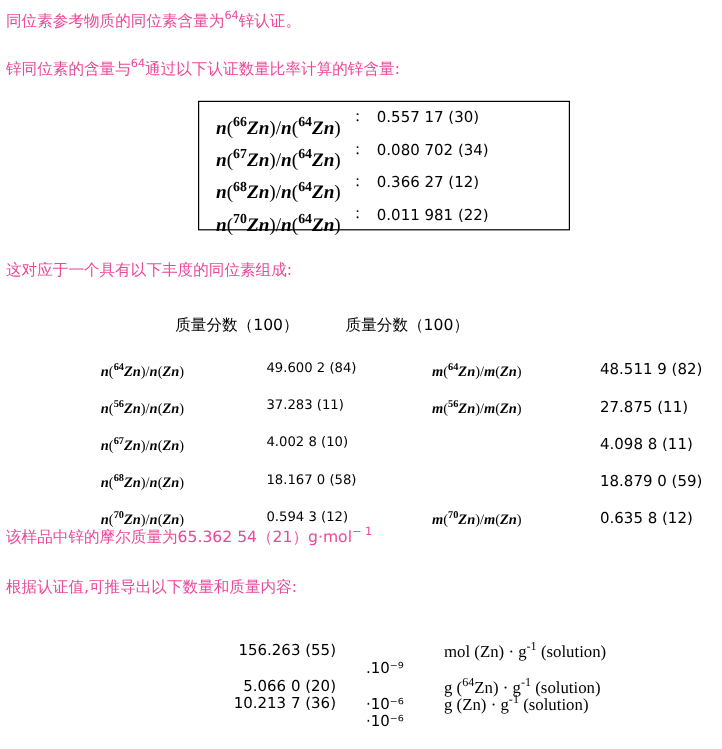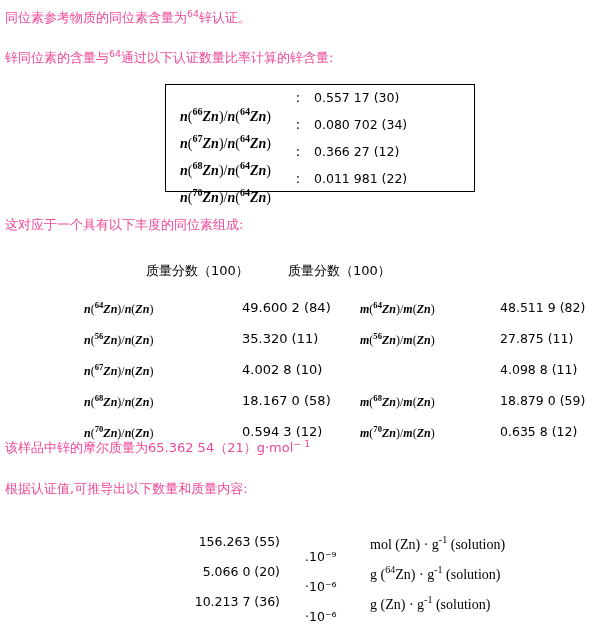--- a/index.html
+++ b/index.html
@@ -42,23 +42,23 @@
   .ratio-row {
     position: absolute;
     left: 0;
     width: 100%;
     height: 27px;
     font-size: 13px;
   }
   .ratio-label {
     position: absolute;
     left: 14px;
-    top: 21px;
-    font-family: "Liberation Serif", serif;
-    font-size: 14px;
+    top: 11px;
+    font-family: "Liberation Serif", serif;
+    font-size: 16px;
     white-space: nowrap;
   }
   .ratio-colon {
     position: absolute;
     left: 130px;
     top: 5px;
     font-family: "Liberation Serif", serif;
     font-size: 14px;
   }
   .ratio-value {
@@ -107,21 +107,21 @@
     font-size: 14px;
   }
   .ab-cell {
     position: absolute;
     top: 0;
     white-space: nowrap;
     font-family: "Liberation Serif", serif;
     font-size: 12px;
   }
   .ab-c1 { left: 24px; }
-  .ab-c2 { left: 162px; font-family: "DejaVu Sans", sans-serif; font-size: 13px; margin-left: 20px; }
+  .ab-c2 { left: 162px; font-family: "DejaVu Sans", sans-serif; font-size: 11px; }
   .ab-c3 { left: 300px; }
   .ab-c4 { left: 440px; font-family: "DejaVu Sans", sans-serif; font-size: 12.5px; }
   
   .qty {
     position: absolute;
     left: 0;
     top: 534px;
     width: 602px;
   }
   .qty-row {
@@ -216,35 +216,34 @@
 
     <div class="ab-row" style="top:38px;">
       <span class="ab-cell ab-c1"><b class="it">n</b>(<span class="sup">64</span><b class="it">Zn</b>)/<b class="it">n</b>(<b class="it">Zn</b>)</span>
       <span class="ab-cell ab-c2">49.600 2 (84)</span>
       <span class="ab-cell ab-c3"><b class="it">m</b>(<span class="sup">64</span><b class="it">Zn</b>)/<b class="it">m</b>(<b class="it">Zn</b>)</span>
       <span class="ab-cell ab-c4">48.511 9 (82)</span>
     </div>
 
     <div class="ab-row" style="top:69px;">
       <span class="ab-cell ab-c1"><b class="it">n</b>(<span class="sup">56</span><b class="it">Zn</b>)/<b class="it">n</b>(<b class="it">Zn</b>)</span>
-      <span class="ab-cell ab-c2">35.320 (11)</span>
+      <span class="ab-cell ab-c2">37.283 (11)</span>
       <span class="ab-cell ab-c3"><b class="it">m</b>(<span class="sup">56</span><b class="it">Zn</b>)/<b class="it">m</b>(<b class="it">Zn</b>)</span>
       <span class="ab-cell ab-c4">27.875 (11)</span>
     </div>
 
     <div class="ab-row" style="top:100px;">
       <span class="ab-cell ab-c1"><b class="it">n</b>(<span class="sup">67</span><b class="it">Zn</b>)/<b class="it">n</b>(<b class="it">Zn</b>)</span>
       <span class="ab-cell ab-c2">4.002 8 (10)</span>
       <span class="ab-cell ab-c4">4.098 8 (11)</span>
     </div>
 
     <div class="ab-row" style="top:131px;">
       <span class="ab-cell ab-c1"><b class="it">n</b>(<span class="sup">68</span><b class="it">Zn</b>)/<b class="it">n</b>(<b class="it">Zn</b>)</span>
       <span class="ab-cell ab-c2">18.167 0 (58)</span>
-      <span class="ab-cell ab-c3"><b class="it">m</b>(<span class="sup">68</span><b class="it">Zn</b>)/<b class="it">m</b>(<b class="it">Zn</b>)</span>
       <span class="ab-cell ab-c4">18.879 0 (59)</span>
     </div>
 
     <div class="ab-row" style="top:162px;">
       <span class="ab-cell ab-c1"><b class="it">n</b>(<span class="sup">70</span><b class="it">Zn</b>)/<b class="it">n</b>(<b class="it">Zn</b>)</span>
       <span class="ab-cell ab-c2">0.594 3 (12)</span>
       <span class="ab-cell ab-c3"><b class="it">m</b>(<span class="sup">70</span><b class="it">Zn</b>)/<b class="it">m</b>(<b class="it">Zn</b>)</span>
       <span class="ab-cell ab-c4">0.635 8 (12)</span>
     </div>
 
@@ -263,21 +262,21 @@
       <span class="qty-exp">.10⁻⁹</span>
       <span class="qty-unit"><span>mol (Zn) · g</span><span class="supn">-1</span><span> (solution)</span></span>
     </div>
 
     <div class="qty-row" style="top:30px;">
       <span class="qty-val" style="left:150px; right:auto; width:130px;">5.066 0 (20)</span>
       <span class="qty-exp">·10⁻⁶</span>
       <span class="qty-unit"><span>g (</span><span class="supn">64</span><span>Zn) · g</span><span class="supn">-1</span><span> (solution)</span></span>
     </div>
 
-    <div class="qty-row" style="top:60px;">
+    <div class="qty-row" style="top:44px;">
       <span class="qty-val" style="left:150px; right:auto; width:130px;">10.213 7 (36)</span>
       <span class="qty-exp">·10⁻⁶</span>
       <span class="qty-unit"><span>g (Zn) · g</span><span class="supn">-1</span><span> (solution)</span></span>
     </div>
 
   </div>
 
 </div>
 
 </body></html>

